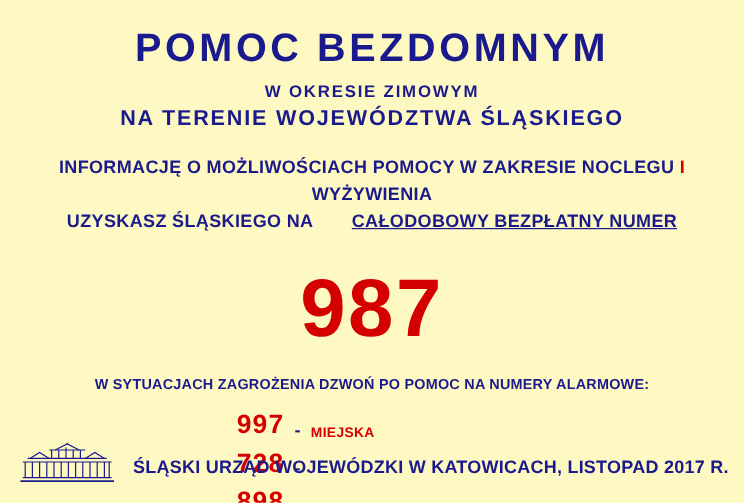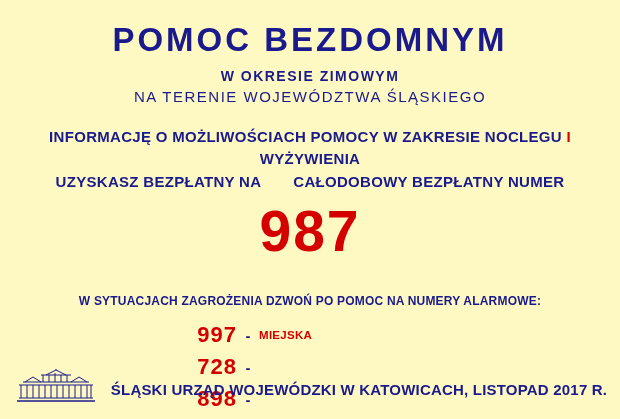--- a/index.html
+++ b/index.html
@@ -34,68 +34,69 @@
   }
   .title-sub1 {
     font-size: 14px;
     font-weight: bold;
     letter-spacing: 1.5px;
     color: #1a1a8c;
     margin-top: 10px;
     line-height: 1.15;
   }
   .title-sub2 {
-    font-size: 15px;
-    font-weight: normal;
+    font-size: 18px;
+    font-weight: bold;
     letter-spacing: 1.5px;
     color: #1a1a8c;
     margin-top: 4px;
     line-height: 1.15;
   }
   .info-block {
     text-align: center;
     margin-top: 20px;
   }
   .info-line {
     font-size: 15px;
     font-weight: bold;
     color: #1a1a8c;
     letter-spacing: 0.3px;
     line-height: 1.5;
   }
   .info-line .red {
     color: #d40000;
   }
   .info-line .underline {
+    text-decoration: underline;
     padding-left: 28px;
   }
   .big-number {
     text-align: center;
-    font-size: 57px;
+    font-size: 68px;
     font-weight: bold;
     color: #d40000;
     letter-spacing: 2px;
-    margin-top: 10px;
+    margin-top: 26px;
     line-height: 1;
   }
   .alarm-intro {
     text-align: center;
     font-size: 12px;
     font-weight: bold;
     color: #1a1a8c;
-    margin-top: 34px;
+    margin-top: 22px;
     letter-spacing: 0.2px;
   }
   .numbers-list {
     margin: 14px auto 0 auto;
     width: 330px;
   }
   .number-row {
     display: flex;
-    align-items: center;
+    align-items: flex-end;
     margin-bottom: 6px;
   }
   .num {
     width: 92px;
     text-align: right;
     font-size: 22px;
     font-weight: bold;
     color: #d40000;
     letter-spacing: 1px;
   }
@@ -142,21 +143,21 @@
     <div class="title-main">POMOC BEZDOMNYM</div>
     <div class="title-sub1">W OKRESIE ZIMOWYM</div>
     <div class="title-sub2">NA TERENIE WOJEWÓDZTWA ŚLĄSKIEGO</div>
   </div>
 
   <div class="info-block">
     <div class="info-line">
       <span>INFORMACJĘ O MOŻLIWOŚCIACH POMOCY W ZAKRESIE NOCLEGU </span><span class="red">I</span><span> WYŻYWIENIA</span>
     </div>
     <div class="info-line">
-      <span>UZYSKASZ  BEZPŁATNY  NA  </span><span class="underline">CAŁODOBOWY BEZPŁATNY NUMER</span>
+      <span>UZYSKASZ  ŚLĄSKIEGO  NA  </span><span class="underline">CAŁODOBOWY BEZPŁATNY NUMER</span>
     </div>
   </div>
 
   <div class="big-number">987</div>
 
   <div class="alarm-intro">W SYTUACJACH ZAGROŻENIA DZWOŃ PO POMOC NA NUMERY ALARMOWE:</div>
 
   <div class="numbers-list">
     <div class="number-row">
       <span class="num">997</span>

